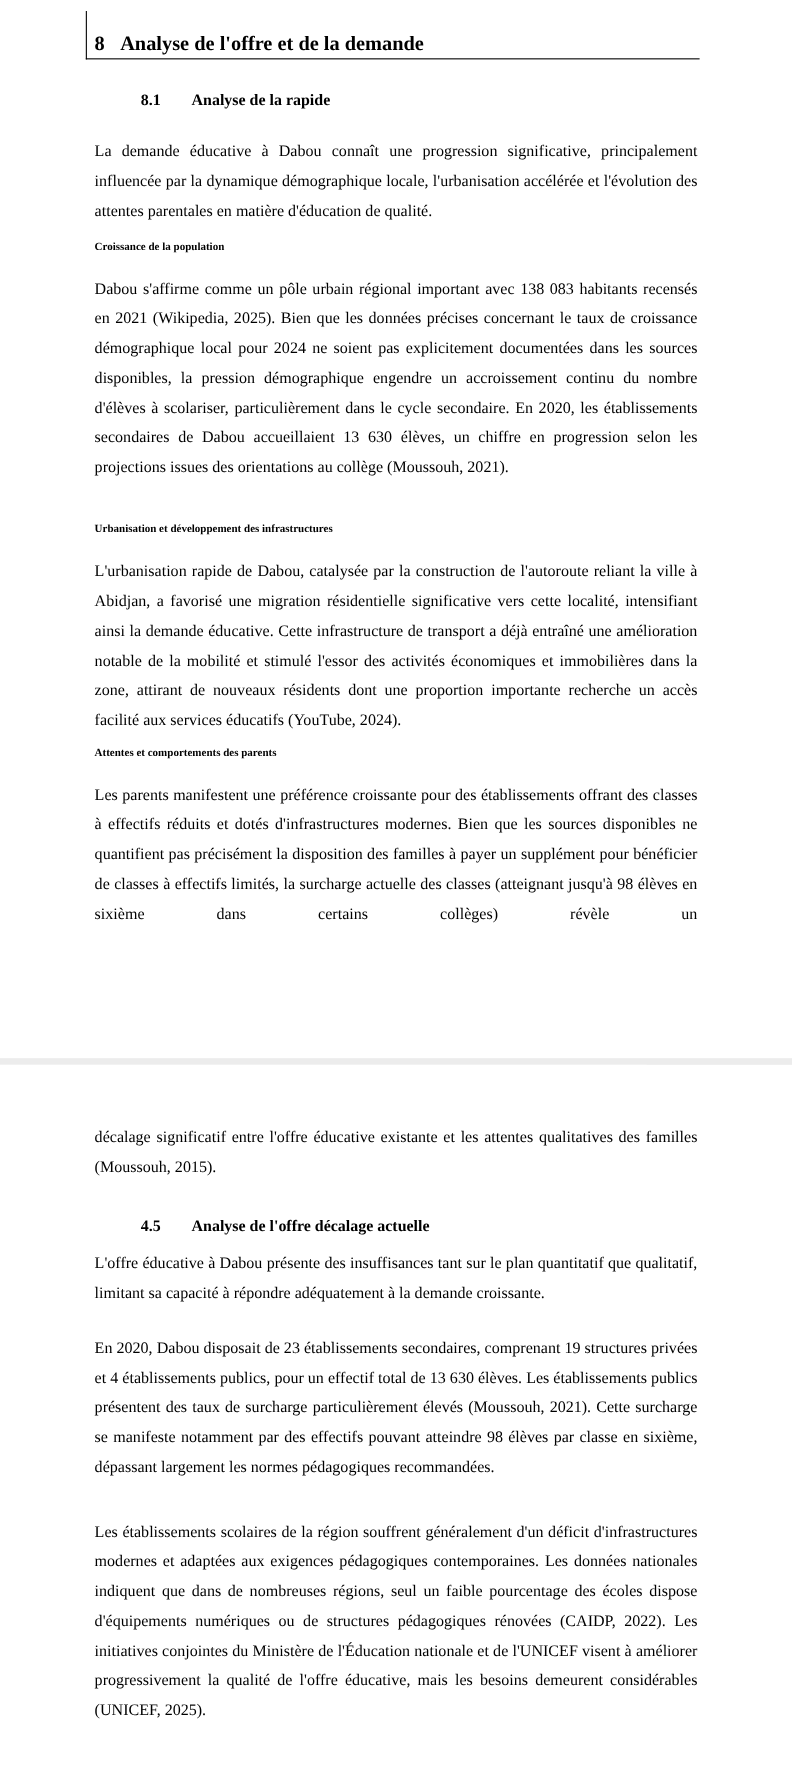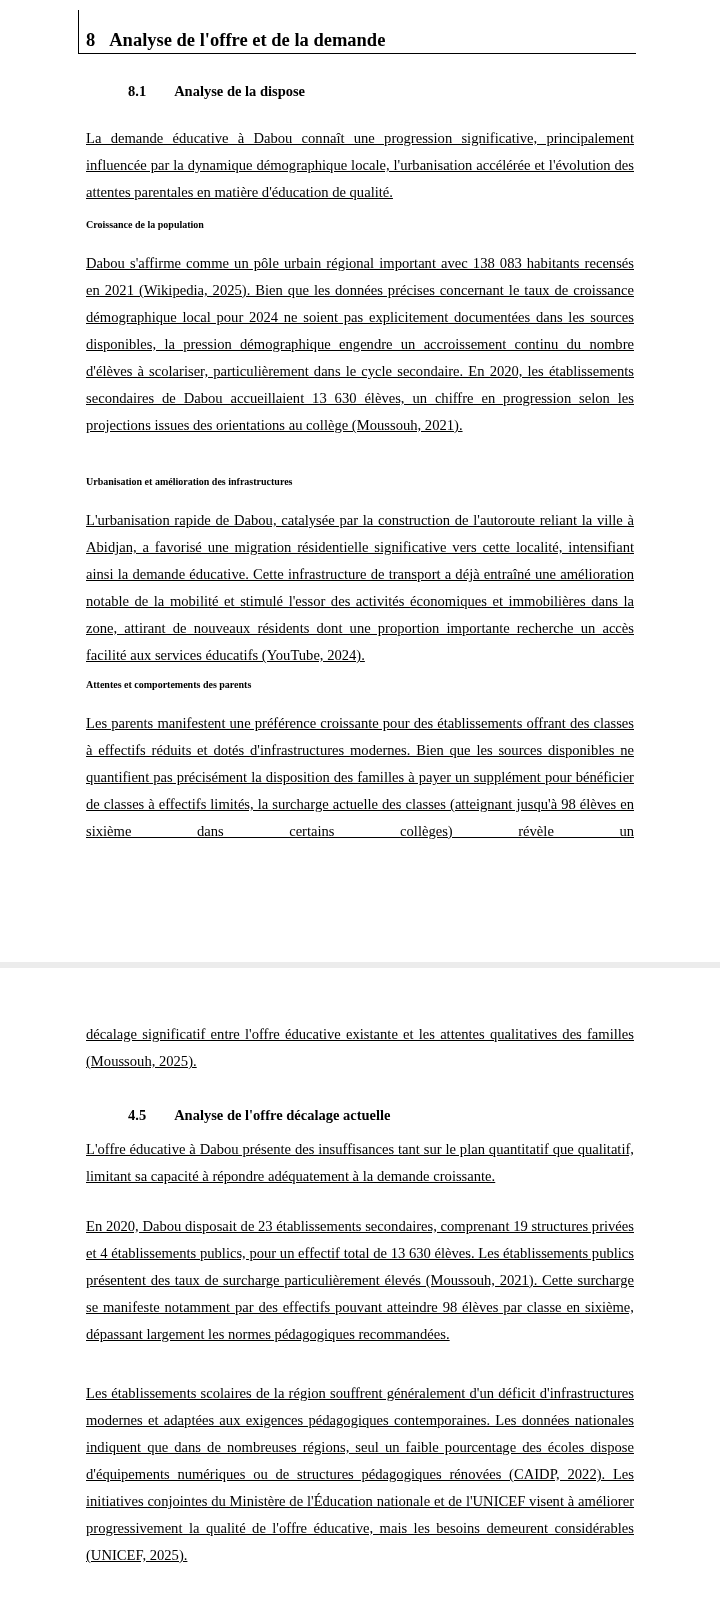--- a/index.html
+++ b/index.html
@@ -11,51 +11,51 @@
     .gap { position:absolute; left:0; top:962px; width:720px; height:6px; background:#ececec; }
 
     .h1-box { position:absolute; left:78px; top:10px; width:557px; height:43px;
               border-left:1.5px solid #000; border-bottom:1.5px solid #000; }
     .h1 { position:absolute; left:86px; top:30px; font-size:18.5px; font-weight:bold; white-space:nowrap; }
     .h1 .num { margin-right:14px; }
     .h2 { position:absolute; left:128px; font-size:14.5px; font-weight:bold; white-space:nowrap; }
     .h2 .num { margin-right:28px; }
     .h3 { position:absolute; left:86px; font-size:10px; font-weight:bold; white-space:nowrap; }
     .para { position:absolute; left:86px; width:548px; font-size:14.6px; line-height:27px;
-            text-align:justify; margin:0;text-decoration:underline; }
+            text-align:justify; margin:0; }
   </style>
 </head>
 <body>
 
 <div class="page" id="page1">
   <div class="h1-box"></div>
   <div class="h1">
     <span class="num">8</span><span>Analyse de l'offre et de la demande</span>
   </div>
 
   <div class="h2" style="top:83px;">
-    <span class="num">8.1</span><span>Analyse de la dispose</span>
+    <span class="num">8.1</span><span>Analyse de la rapide</span>
   </div>
 
   <p class="para" style="top:125px;">La demande éducative à Dabou connaît une progression significative, principalement influencée par la dynamique démographique locale, l'urbanisation accélérée et l'évolution des attentes parentales en matière d'éducation de qualité.</p>
 
   <div class="h3" style="top:219px;">Croissance de la population</div>
   <p class="para" style="top:250px;">Dabou s'affirme comme un pôle urbain régional important avec 138 083 habitants recensés en 2021 (Wikipedia, 2025). Bien que les données précises concernant le taux de croissance démographique local pour 2024 ne soient pas explicitement documentées dans les sources disponibles, la pression démographique engendre un accroissement continu du nombre d'élèves à scolariser, particulièrement dans le cycle secondaire. En 2020, les établissements secondaires de Dabou accueillaient 13 630 élèves, un chiffre en progression selon les projections issues des orientations au collège (Moussouh, 2021).</p>
 
-  <div class="h3" style="top:476px;">Urbanisation et amélioration des infrastructures</div>
+  <div class="h3" style="top:476px;">Urbanisation et développement des infrastructures</div>
   <p class="para" style="top:507px;">L'urbanisation rapide de Dabou, catalysée par la construction de l'autoroute reliant la ville à Abidjan, a favorisé une migration résidentielle significative vers cette localité, intensifiant ainsi la demande éducative. Cette infrastructure de transport a déjà entraîné une amélioration notable de la mobilité et stimulé l'essor des activités économiques et immobilières dans la zone, attirant de nouveaux résidents dont une proportion importante recherche un accès facilité aux services éducatifs (YouTube, 2024).</p>
 
   <div class="h3" style="top:679px;">Attentes et comportements des parents</div>
   <p class="para" style="top:710px; text-align-last:justify;">Les parents manifestent une préférence croissante pour des établissements offrant des classes à effectifs réduits et dotés d'infrastructures modernes. Bien que les sources disponibles ne quantifient pas précisément la disposition des familles à payer un supplément pour bénéficier de classes à effectifs limités, la surcharge actuelle des classes (atteignant jusqu'à 98 élèves en sixième dans certains collèges) révèle un</p>
 </div>
 
 <div class="gap"></div>
 
 <div class="page" id="page2">
-  <p class="para" style="top:53px;">décalage significatif entre l'offre éducative existante et les attentes qualitatives des familles (Moussouh, 2025).</p>
+  <p class="para" style="top:53px;">décalage significatif entre l'offre éducative existante et les attentes qualitatives des familles (Moussouh, 2015).</p>
 
   <div class="h2" style="top:139px;">
     <span class="num">4.5</span><span>Analyse de l'offre décalage actuelle</span>
   </div>
 
   <p class="para" style="top:168px;">L'offre éducative à Dabou présente des insuffisances tant sur le plan quantitatif que qualitatif, limitant sa capacité à répondre adéquatement à la demande croissante.</p>
   <p class="para" style="top:245px;">En 2020, Dabou disposait de 23 établissements secondaires, comprenant 19 structures privées et 4 établissements publics, pour un effectif total de 13 630 élèves. Les établissements publics présentent des taux de surcharge particulièrement élevés (Moussouh, 2021). Cette surcharge se manifeste notamment par des effectifs pouvant atteindre 98 élèves par classe en sixième, dépassant largement les normes pédagogiques recommandées.</p>
   <p class="para" style="top:412px;">Les établissements scolaires de la région souffrent généralement d'un déficit d'infrastructures modernes et adaptées aux exigences pédagogiques contemporaines. Les données nationales indiquent que dans de nombreuses régions, seul un faible pourcentage des écoles dispose d'équipements numériques ou de structures pédagogiques rénovées (CAIDP, 2022). Les initiatives conjointes du Ministère de l'Éducation nationale et de l'UNICEF visent à améliorer progressivement la qualité de l'offre éducative, mais les besoins demeurent considérables (UNICEF, 2025).</p>
 </div>
 

